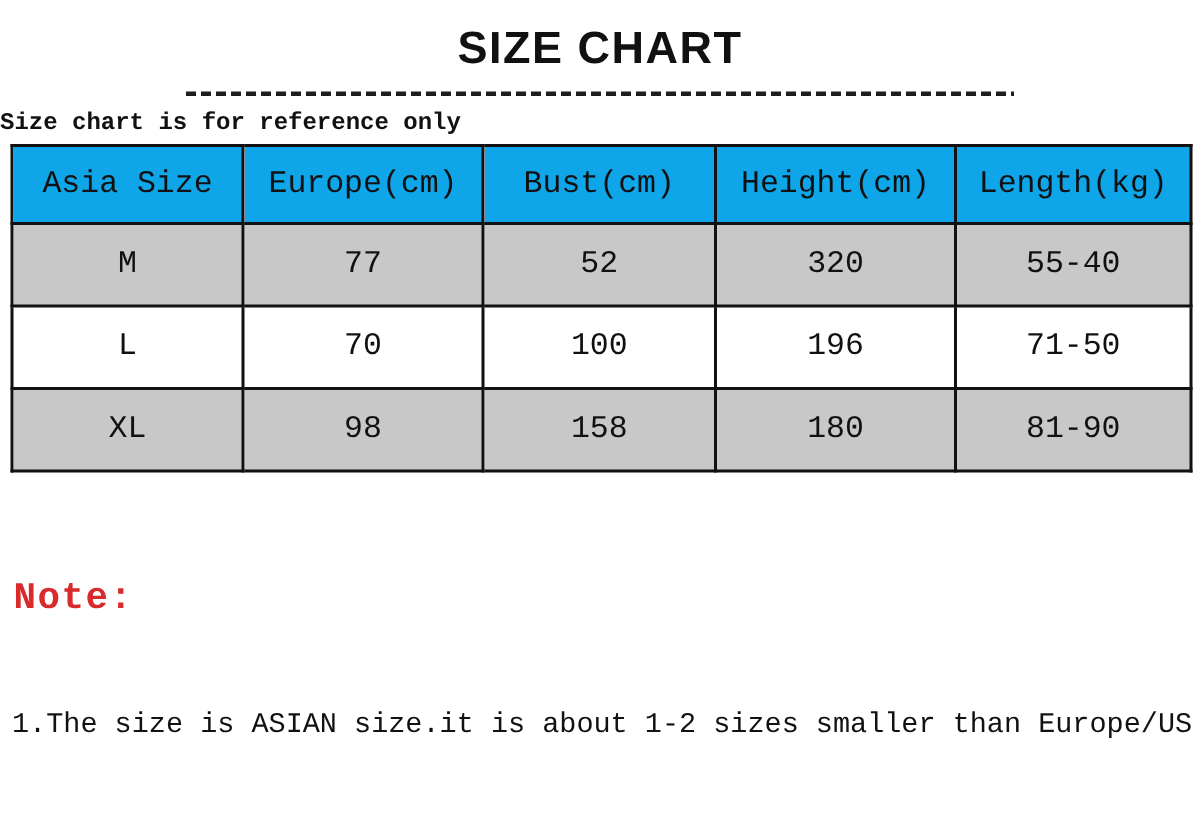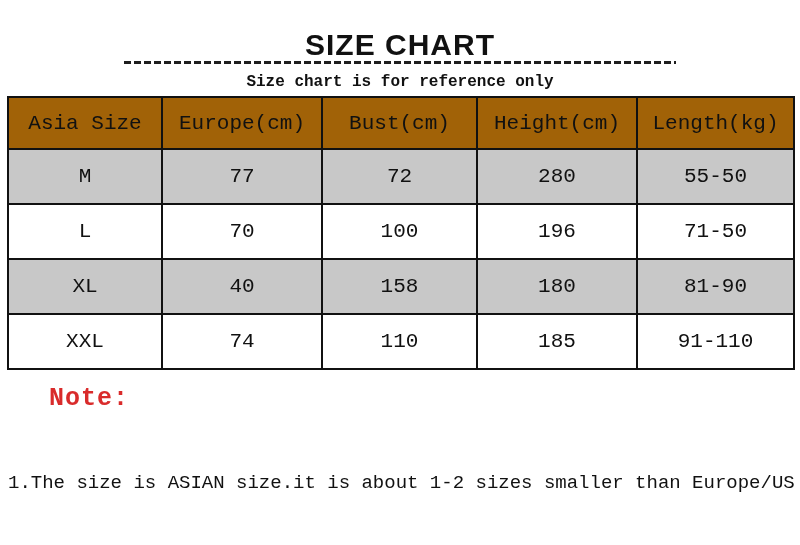--- a/index.html
+++ b/index.html
@@ -12,38 +12,37 @@
     width:800px;height:545px;
     background:#ffffff;
     color:#111111;
     font-family:"Liberation Mono", monospace;
     position:relative;
     overflow:hidden;
   }
   .canvas{position:absolute;inset:0;}
 
   .page-title{
-    position:absolute;top:28px;left:0;width:800px;
+    position:absolute;top:16px;left:0;width:800px;
     text-align:center;
     font-family:"Liberation Sans", sans-serif;
     font-weight:bold;
     font-size:30px;
     letter-spacing:1px;
     margin:0;
   }
 
   .dashed-divider{
     position:absolute;top:61px;left:124px;
     width:552px;height:3px;
     background:repeating-linear-gradient(90deg,#1e1e1e 0 7px,transparent 7px 10px);
   }
 
   .page-subtitle{
     position:absolute;top:73px;left:0;width:800px;
-    text-align:center;
     font-size:16px;
     font-weight:bold;
   }
 
   table.size-table{
     position:absolute;top:96px;left:7px;
     width:786px;
     border-collapse:collapse;
     table-layout:fixed;
   }
@@ -52,39 +51,38 @@
     text-align:center;
     vertical-align:middle;
     font-family:"Liberation Mono", monospace;
     font-weight:500;
     padding:0;
     overflow:hidden;
   }
   .size-table th{
     height:50px;
     font-size:21px;
-    background:#a16207;
+    background:#0ea5e9;
     margin-top:36px;
   }
   .size-table td{
     height:53px;
     font-size:21px;
     background:#ffffff;
   }
   .size-table tr.stripe td{
     background:var(--stripe);
   }
 
   .note-heading{
     position:absolute;top:384px;left:9px;
     color:var(--note-red);
     font-size:25px;
     font-weight:bold;
     letter-spacing:1px;
-    margin-left:40px;
   }
   .note-lines{
     position:absolute;top:421px;left:8px;
     font-size:19px;
     font-weight:500;
     line-height:25px;
     white-space:pre;
   }
 </style>
 </head>
@@ -112,44 +110,37 @@
         <th>Europe(cm)</th>
         <th>Bust(cm)</th>
         <th>Height(cm)</th>
         <th>Length(kg)</th>
       </tr>
     </thead>
     <tbody>
       <tr class="stripe">
         <td>M</td>
         <td>77</td>
-        <td>72</td>
-        <td>280</td>
-        <td>55-50</td>
+        <td>52</td>
+        <td>320</td>
+        <td>55-40</td>
       </tr>
       <tr>
         <td>L</td>
         <td>70</td>
         <td>100</td>
         <td>196</td>
         <td>71-50</td>
       </tr>
       <tr class="stripe">
         <td>XL</td>
-        <td>40</td>
+        <td>98</td>
         <td>158</td>
         <td>180</td>
         <td>81-90</td>
-      </tr>
-      <tr>
-        <td>XXL</td>
-        <td>74</td>
-        <td>110</td>
-        <td>185</td>
-        <td>91-110</td>
       </tr>
     </tbody>
   </table>
 
   <div class="note-heading">Note:</div>
 
   <div class="note-lines">
     <div>1.The size is ASIAN size.it is about 1-2 sizes smaller than Europe/US</div>
     
     

